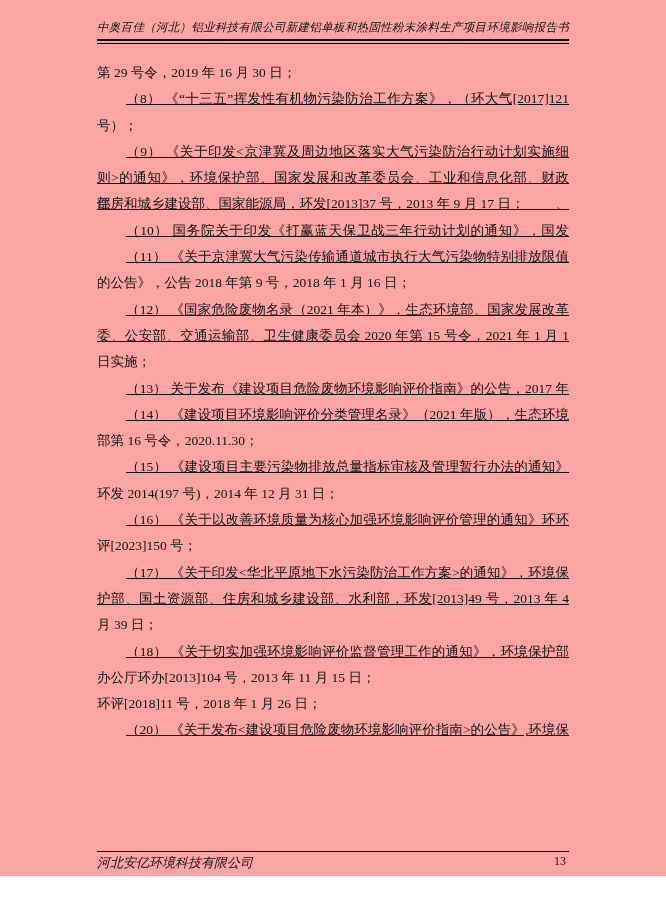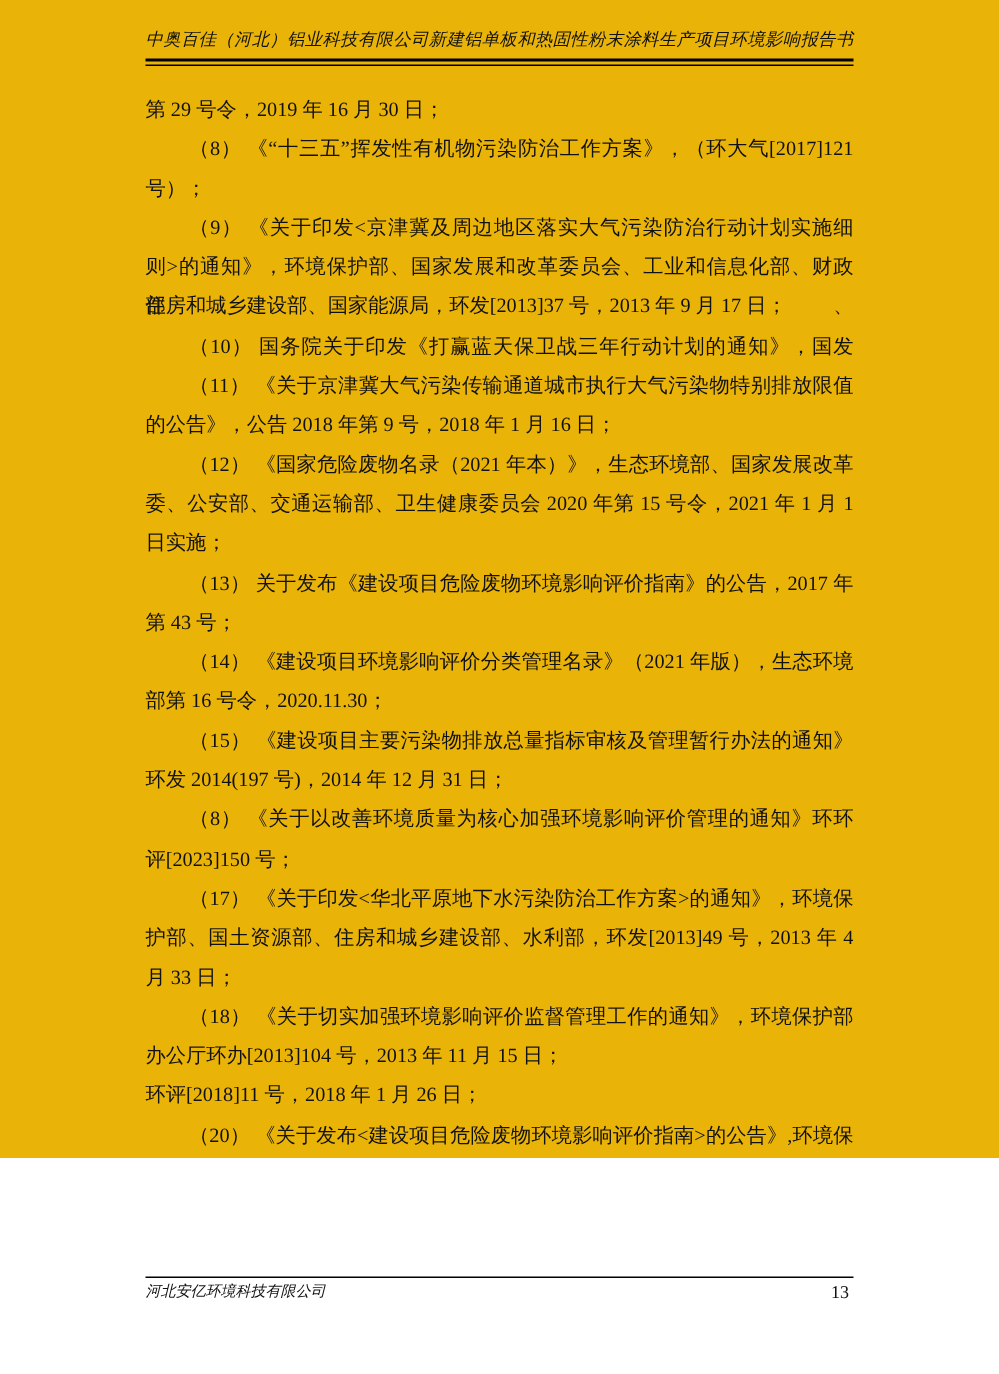--- a/index.html
+++ b/index.html
@@ -10,22 +10,22 @@
   body {
     width: 666px;
     height: 916px;
     overflow: hidden;
     font-family: "Liberation Serif", "DejaVu Serif", serif;
     color: #000000;
   }
   .page {
     position: relative;
     width: 666px;
-    height: 772px;
-    background: #eab308;
+    height: 876px;
+    background: #fca5a5;
   }
   
   .header {
     position: absolute;
     left: 97px;
     top: 18px;
     width: 472px;
   }
   .header-title {
     font-size: 11.5px;
@@ -55,40 +55,41 @@
   .line {
     height: 26.3px;
     line-height: 26.3px;
     white-space: nowrap;
     text-align: left;
   }
   .line.fill {
     white-space: normal;
     text-align: justify;
     text-align-last: justify;
+    text-decoration: underline;
   }
   .line.indent {
     padding-left: 29px;
   }
   
   .footer {
     position: absolute;
     left: 97px;
     top: 851px;
     width: 472px;
     border-top: 1px solid #000;
   }
   .footer-row {
     display: flex;
     justify-content: space-between;
     align-items: flex-start;
     padding-top: 2px;
   }
   .footer-company {
-    font-size: 10px;
+    font-size: 13px;
     font-style: italic;           
     color: #111;
   }
   .footer-page {
     font-size: 12px;
     padding-right: 3px;
     color: #111;
   }
 </style>
 </head>
@@ -108,30 +109,29 @@
       <div class="line indent fill">（9） 《关于印发&lt;京津冀及周边地区落实大气污染防治行动计划实施细</div>
       <div class="line fill">则&gt;的通知》，环境保护部、国家发展和改革委员会、工业和信息化部、财政部、</div>
       <div class="line">住房和城乡建设部、国家能源局，环发[2013]37 号，2013 年 9 月 17 日；</div>
       <div class="line indent fill">（10） 国务院关于印发《打赢蓝天保卫战三年行动计划的通知》，国发</div>
       <div class="line indent fill">（11） 《关于京津冀大气污染传输通道城市执行大气污染物特别排放限值</div>
       <div class="line">的公告》，公告 2018 年第 9 号，2018 年 1 月 16 日；</div>
       <div class="line indent fill">（12） 《国家危险废物名录（2021 年本）》，生态环境部、国家发展改革</div>
       <div class="line fill">委、公安部、交通运输部、卫生健康委员会 2020 年第 15 号令，2021 年 1 月 1</div>
       <div class="line">日实施；</div>
       <div class="line indent fill">（13） 关于发布《建设项目危险废物环境影响评价指南》的公告，2017 年</div>
-      <div class="line">第 43 号；</div>
       <div class="line indent fill">（14） 《建设项目环境影响评价分类管理名录》（2021 年版），生态环境</div>
       <div class="line">部第 16 号令，2020.11.30；</div>
       <div class="line indent fill">（15） 《建设项目主要污染物排放总量指标审核及管理暂行办法的通知》</div>
       <div class="line">环发 2014(197 号)，2014 年 12 月 31 日；</div>
-      <div class="line indent fill">（8） 《关于以改善环境质量为核心加强环境影响评价管理的通知》环环</div>
+      <div class="line indent fill">（16） 《关于以改善环境质量为核心加强环境影响评价管理的通知》环环</div>
       <div class="line">评[2023]150 号；</div>
       <div class="line indent fill">（17） 《关于印发&lt;华北平原地下水污染防治工作方案&gt;的通知》，环境保</div>
       <div class="line fill">护部、国土资源部、住房和城乡建设部、水利部，环发[2013]49 号，2013 年 4</div>
-      <div class="line">月 33 日；</div>
+      <div class="line">月 39 日；</div>
       <div class="line indent fill">（18） 《关于切实加强环境影响评价监督管理工作的通知》，环境保护部</div>
       <div class="line">办公厅环办[2013]104 号，2013 年 11 月 15 日；</div>
       <div class="line">环评[2018]11 号，2018 年 1 月 26 日；</div>
       <div class="line indent fill">（20） 《关于发布&lt;建设项目危险废物环境影响评价指南&gt;的公告》,环境保</div>
     </div>
 
   <div class="footer">
     <div class="footer-row">
       <span class="footer-company">河北安亿环境科技有限公司</span>
       <span class="footer-page">13</span>

